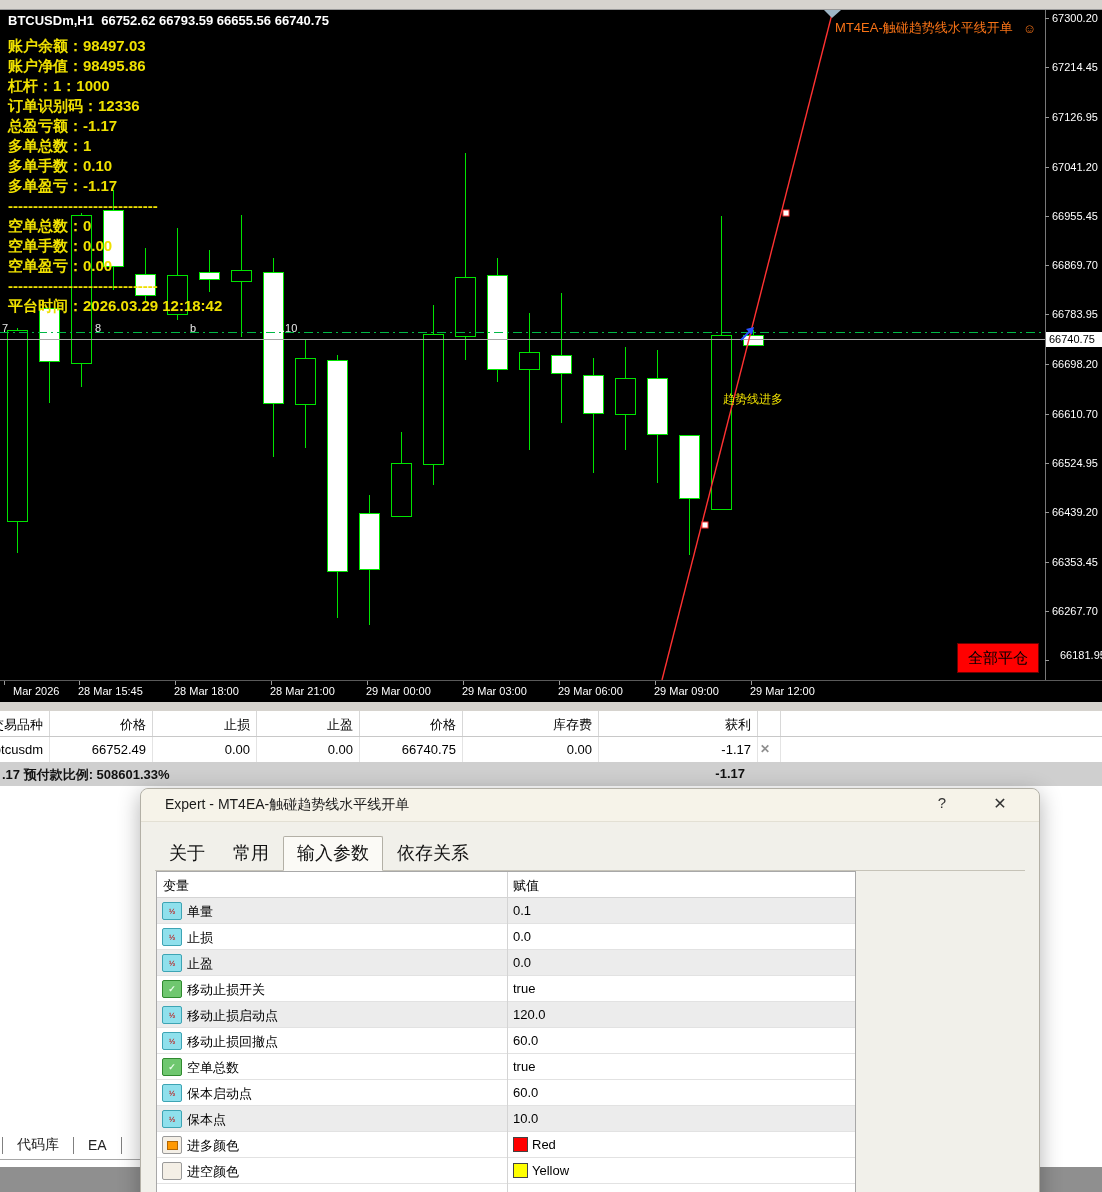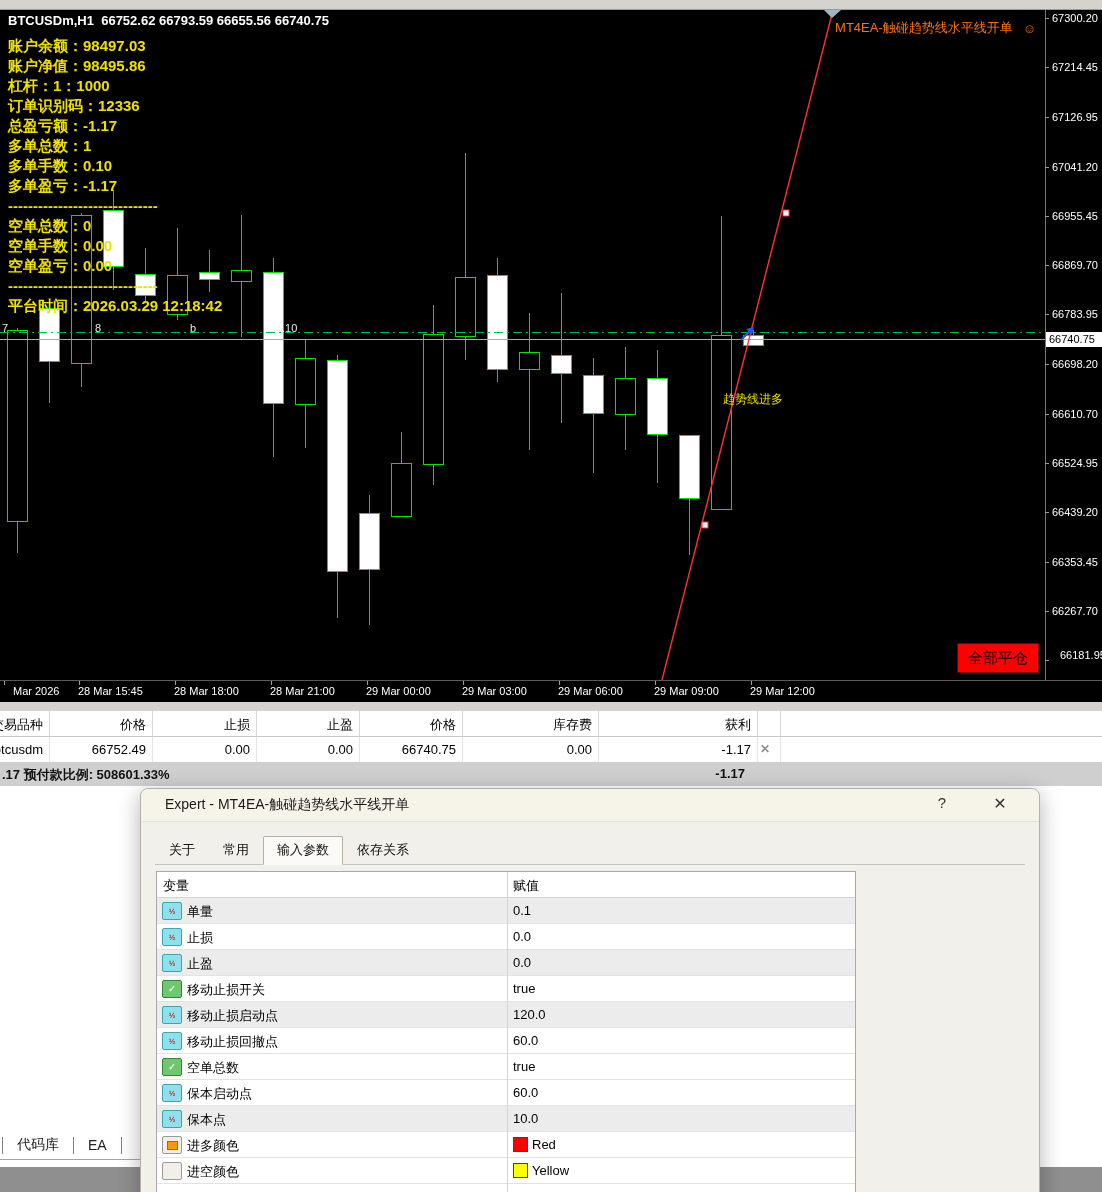--- a/index.html
+++ b/index.html
@@ -51,21 +51,21 @@
   #toolbox-line{left:0;top:1159px;width:140px;height:1px;background:#a6a6a6;z-index:2}
   
   #dialog{left:140px;top:788px;width:898px;height:420px;background:#f1f0ea;border:1px solid #b3b0a6;
      border-radius:8px 8px 0 0;box-shadow:0 5px 22px rgba(0,0,0,.30);z-index:10}
   #dlg-title{height:32px;background:#f6f3e9;border-radius:8px 8px 0 0;border-bottom:1px solid #e3e0d4;
      display:flex;align-items:center;font-size:14px;color:#1a1a1a;padding-left:24px;position:relative}
   .dlgbtn{position:absolute;top:5px;width:26px;height:22px;text-align:center;font-size:15px;color:#333;cursor:pointer}
   #dlg-help{right:84px}
   #dlg-close{right:26px;font-size:16px}
   #dlg-tabs{margin:13px 14px 0 14px;border-bottom:1px solid #c6c3b8;display:flex}
-  .tab{padding:4px 13px 5px 13px;font-size:13px;color:#111;position:relative;top:1px;cursor:pointer;
+  .tab{padding:4px 13px 5px 13px;font-size:18px;color:#111;position:relative;top:1px;cursor:pointer;
        border:1px solid transparent;border-bottom:1px solid #c6c3b8}
   .tab.active{background:#fbfaf6;border:1px solid #b3b0a6;border-bottom:1px solid #fbfaf6;border-radius:2px 2px 0 0}
   #ptable{position:absolute;left:15px;top:82px;width:698px;height:400px;background:#fff;border:1px solid #a8a8a8;overflow:hidden}
   #pt-head{height:25px;border-bottom:1px solid #d4d4d4;font-size:13px;color:#000;position:relative}
   #pt-head span{position:absolute;top:5px}
   .ptrow{height:25px;border-bottom:1px solid #e2e2e2;position:relative;font-size:13px;color:#000}
   .ptrow.shade{background:#ececec}
   .pt-divider{position:absolute;left:350px;top:0;width:1px;height:400px;background:#d4d4d4}
   .pi{position:absolute;left:5px;top:4px;width:18px;height:16px;border-radius:2px;
       display:flex;align-items:center;justify-content:center;font-size:9px;font-weight:bold}

